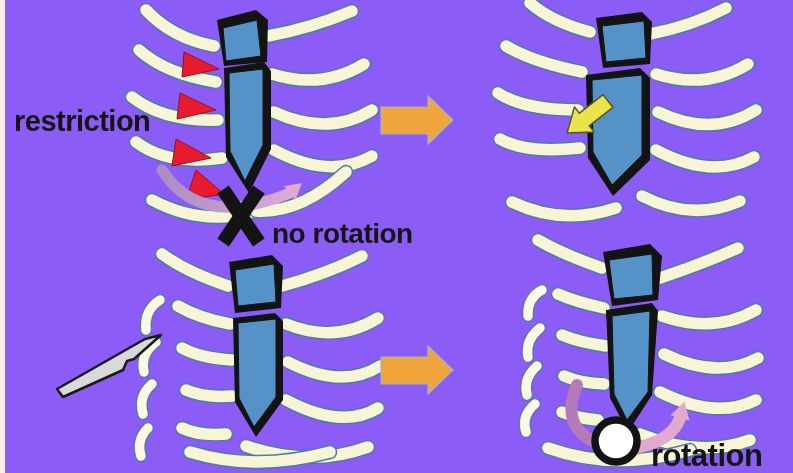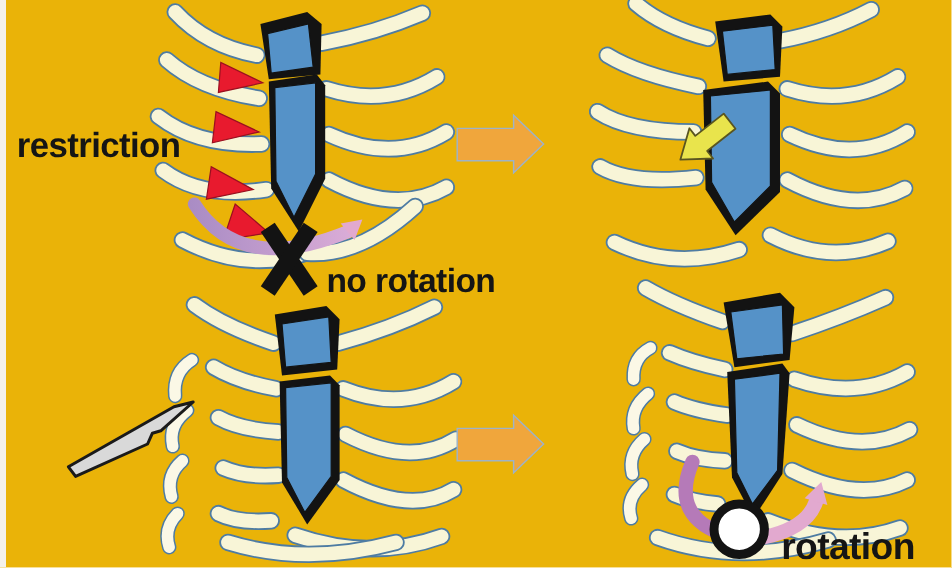--- a/index.html
+++ b/index.html
@@ -1,16 +1,16 @@
 <!DOCTYPE html>
 <html><head>
 <meta charset="utf-8">
 <style>
   html,body{margin:0;padding:0;background:#ffffff;}
-  .stage{position:relative;width:793px;height:473px;background:#eab308;overflow:hidden;}
+  .stage{position:relative;width:793px;height:473px;background:#8b5cf6;overflow:hidden;}
   svg{display:block;}
   
   .rib{fill:none;stroke:#4e7ca3;stroke-width:14.5;stroke-linecap:round;}
   .rib-top{fill:none;stroke:#f8f5d7;stroke-width:11.5;stroke-linecap:round;}
   .frag{fill:none;stroke:#4e7ca3;stroke-width:12;stroke-linecap:round;}
   .frag-top{fill:none;stroke:#fbf8e6;stroke-width:9.5;stroke-linecap:round;}
   .bone-black{fill:#131313;stroke:none;}
   .blue-face{stroke:#131313;stroke-width:1;}
   .arc{fill:none;stroke-linecap:round;}
   .label{font-family:"Liberation Sans",sans-serif;font-weight:bold;fill:#151515;letter-spacing:-0.5px;}

